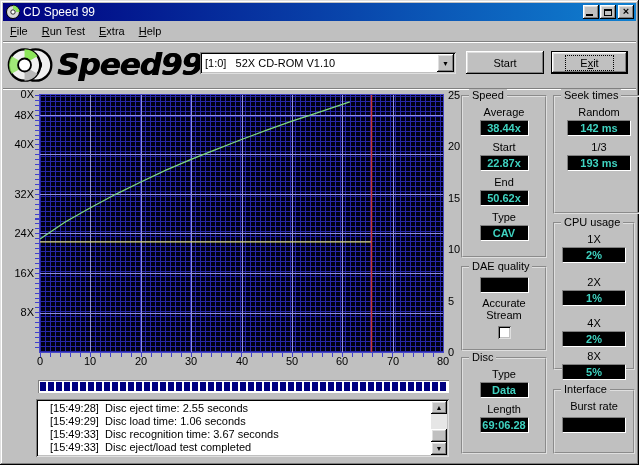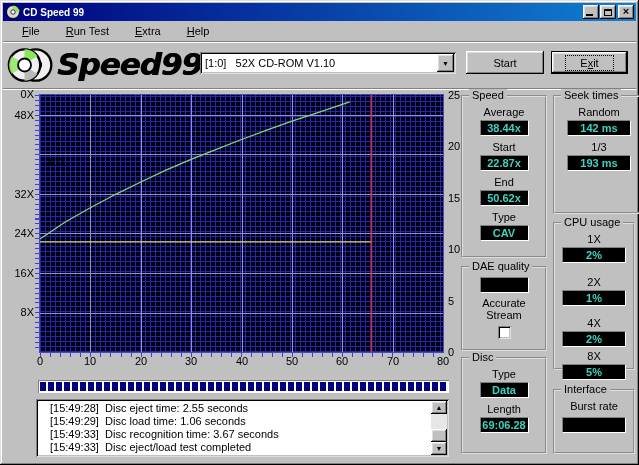--- a/index.html
+++ b/index.html
@@ -9,35 +9,35 @@
     box-shadow: inset -1px -1px #000, inset 1px 1px #dfdfdf, inset -2px -2px #808080, inset 2px 2px #fff;
     overflow:hidden; font-size:11px; color:#000;
   }
   
   .titlebar{
     position:absolute; left:3px; top:3px; right:3px; height:18px;
     background:linear-gradient(90deg, var(--title_grad_start), var(--title_grad_end));
     display:flex; align-items:center; padding:0 2px;
   }
   .titlebar-icon{ width:14px; height:14px; margin:0 3px 0 1px; flex:none; }
-  .title-text{ color:#fff; font-weight:bold; font-size:10px; flex:1; }
+  .title-text{ color:#fff; font-weight:normal; font-size:12px; flex:1; }
   .win-buttons{ display:flex; gap:0; }
   .winbtn{
     width:16px; height:14px; background:#c0c0c0; border:none; position:relative;
     box-shadow: inset -1px -1px #000, inset 1px 1px #fff, inset -2px -2px #808080, inset 2px 2px #dfdfdf;
     display:flex; align-items:center; justify-content:center; font-size:9px; line-height:1;
     margin-left:1px; padding:0;
   }
   .winbtn.close{ margin-left:2px; }
   .glyph-min{ position:absolute; left:3px; bottom:3px; width:7px; height:2px; background:#000; }
   .glyph-max{ width:8px; height:7px; border:1px solid #000; border-top-width:2px; }
   .glyph-close{ font-weight:bold; font-size:11px; margin-top:-2px; }
   
   .menubar{ position:absolute; left:3px; top:22px; right:3px; height:18px; display:flex; align-items:center; }
-  .menu-item{ padding:2px 7px; white-space:pre;margin-left:12px; }
+  .menu-item{ padding:2px 7px; white-space:pre; }
   .etched{ position:absolute; left:3px; width:633px; height:2px; border-top:1px solid #808080; border-bottom:1px solid #fff; }
   
   .logo-cd{ position:absolute; left:7px; top:44px; width:48px; height:42px; }
   .logo-text{
     position:absolute; left:57px; top:46px; font-size:31px; font-weight:bold; font-style:italic;
     font-family:"DejaVu Sans", sans-serif; letter-spacing:-1px; text-shadow:0.7px 0 0 #000;
   }
   .combo{
     position:absolute; left:200px; top:52px; width:256px; height:22px; background:#fff;
     box-shadow: inset 1px 1px #808080, inset -1px -1px #dfdfdf, inset 2px 2px #000, inset -2px -2px #c0c0c0;
@@ -192,21 +192,21 @@
         <div class="gh" style="top: 59.3px;"></div>
         <div class="gh" style="top: 19.8px;"></div>
         <svg id="curves" width="403" height="257">
           <polyline points="0.0,144.0 25.2,127.0 50.4,112.7 75.6,99.3 100.8,87.0 125.9,75.1 151.1,64.3 176.3,54.4 201.5,44.5 226.7,35.1 251.9,26.2 277.1,17.8 302.3,9.4 309.8,6.8" fill="none" stroke="#7fd87f" stroke-width="1.3"></polyline>
           <polyline points="0.0,146.8 331.5,146.8" fill="none" stroke="#d8d870" stroke-width="1.3"></polyline>
           <line x1="331.5" y1="0" x2="331.5" y2="257" stroke="#cc3333" stroke-width="1.5"></line>
         </svg>
       </div>
     <div id="yl-labels">
         <span class="ytick-l" style="top: 21px;">48X</span>
-        <span class="ytick-l" style="top: 68px; margin-left: 32px;">40X</span>
+        <span class="ytick-l" style="top: 50px;">40X</span>
         <span class="ytick-l" style="top: 100px;">32X</span>
         <span class="ytick-l" style="top: 139px;">24X</span>
         <span class="ytick-l" style="top: 179px;">16X</span>
         <span class="ytick-l" style="top: 218px;">8X</span>
         <span class="ytick-l">0X</span>
       </div>
     <div id="yr-labels">
         <span class="ytick-r" style="top: 1px;">25</span>
         <span class="ytick-r" style="top: 52px;">20</span>
         <span class="ytick-r" style="top: 104px;">15</span>

